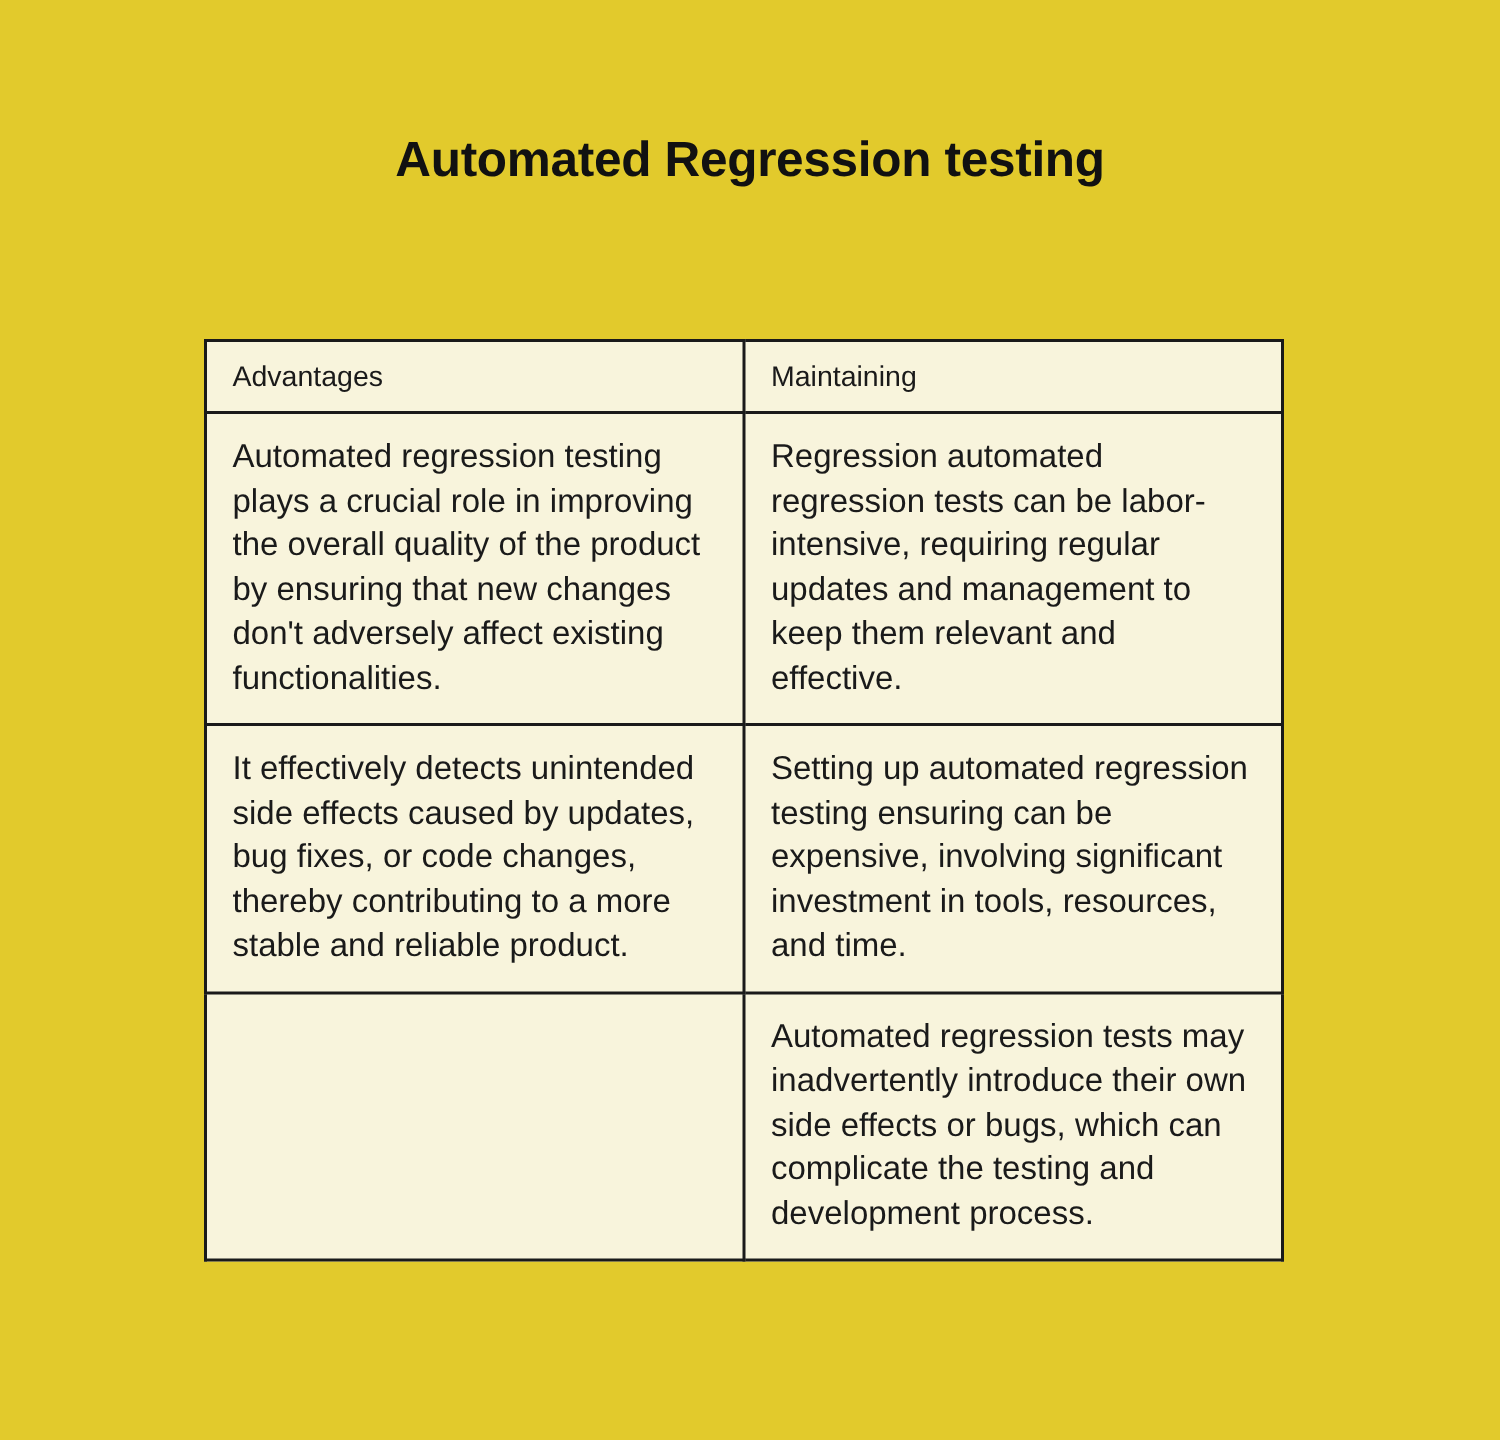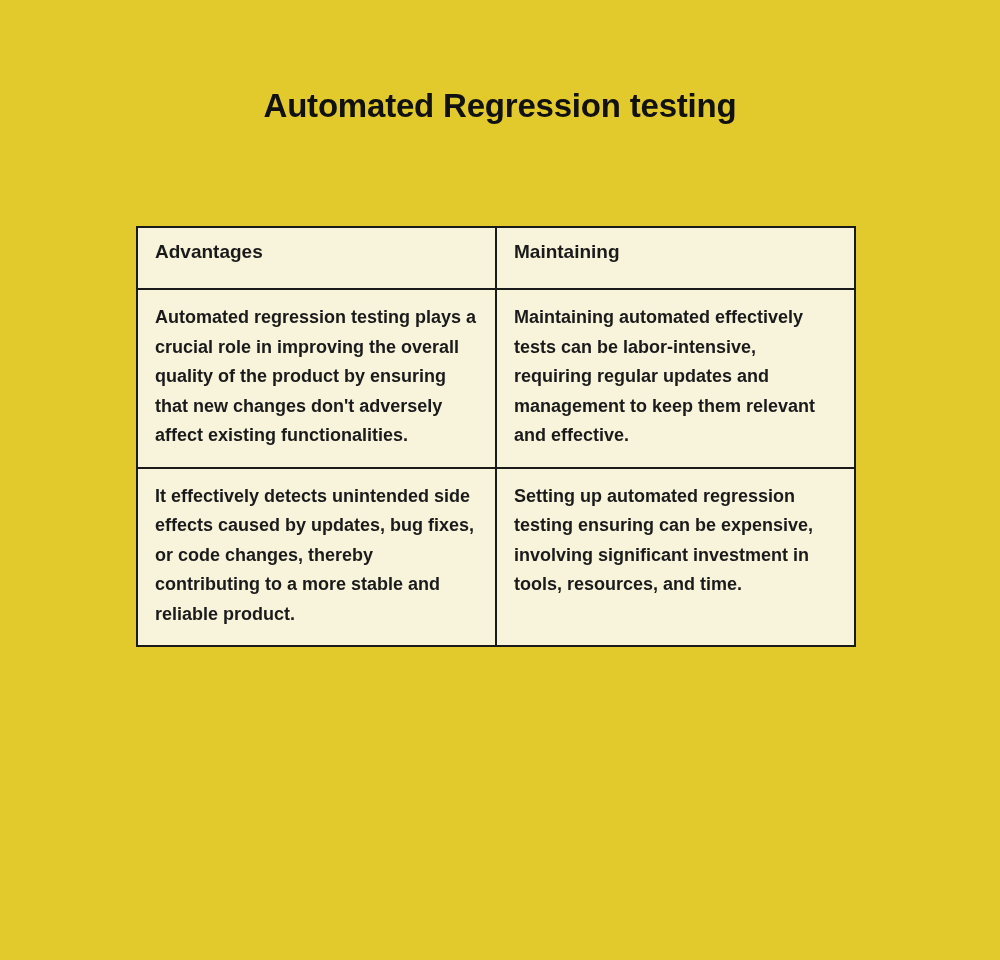--- a/index.html
+++ b/index.html
@@ -50,30 +50,30 @@
     border: 2px solid #1a1a1a;
     background: #f8f4dc;
     vertical-align: top;
     text-align: left;
     padding: 13px 17px 16px 17px;
     color: #1a1a1a;
   }
 
   .comparison-table th {
     font-size: 19px;
-    font-weight: bold;
+    font-weight: normal;
     line-height: 24px;
     padding-top: 12px;
-    padding-bottom: 24px;
+    padding-bottom: 10px;
     height: 21px;
   }
 
   .comparison-table td {
-    font-size: 18px;
-    font-weight: bold;
+    font-size: 22px;
+    font-weight: normal;
     line-height: 29.5px;
   }
 
   .col-advantages { width: 359px; }
   .col-limitations { width: 359px; }
 
   .cell-empty { }
 </style>
 </head>
 <body>
@@ -89,22 +89,26 @@
     </colgroup>
     <thead>
       <tr>
         <th>Advantages</th>
         <th>Maintaining</th>
       </tr>
     </thead>
     <tbody>
       <tr>
         <td>Automated regression testing plays a crucial role in improving the overall quality of the product by ensuring that new changes don't adversely affect existing functionalities.</td>
-        <td>Maintaining automated effectively tests can be labor-intensive, requiring regular updates and management to keep them relevant and effective.</td>
+        <td>Regression automated regression tests can be labor-intensive, requiring regular updates and management to keep them relevant and effective.</td>
       </tr>
       <tr>
         <td>It effectively detects unintended side effects caused by updates, bug fixes, or code changes, thereby contributing to a more stable and reliable product.</td>
         <td>Setting up automated regression testing ensuring can be expensive, involving significant investment in tools, resources, and time.</td>
+      </tr>
+      <tr>
+        <td class="cell-empty"></td>
+        <td>Automated regression tests may inadvertently introduce their own side effects or bugs, which can complicate the testing and development process.</td>
       </tr>
     </tbody>
   </table>
 
 </div>
 
 </body></html>

